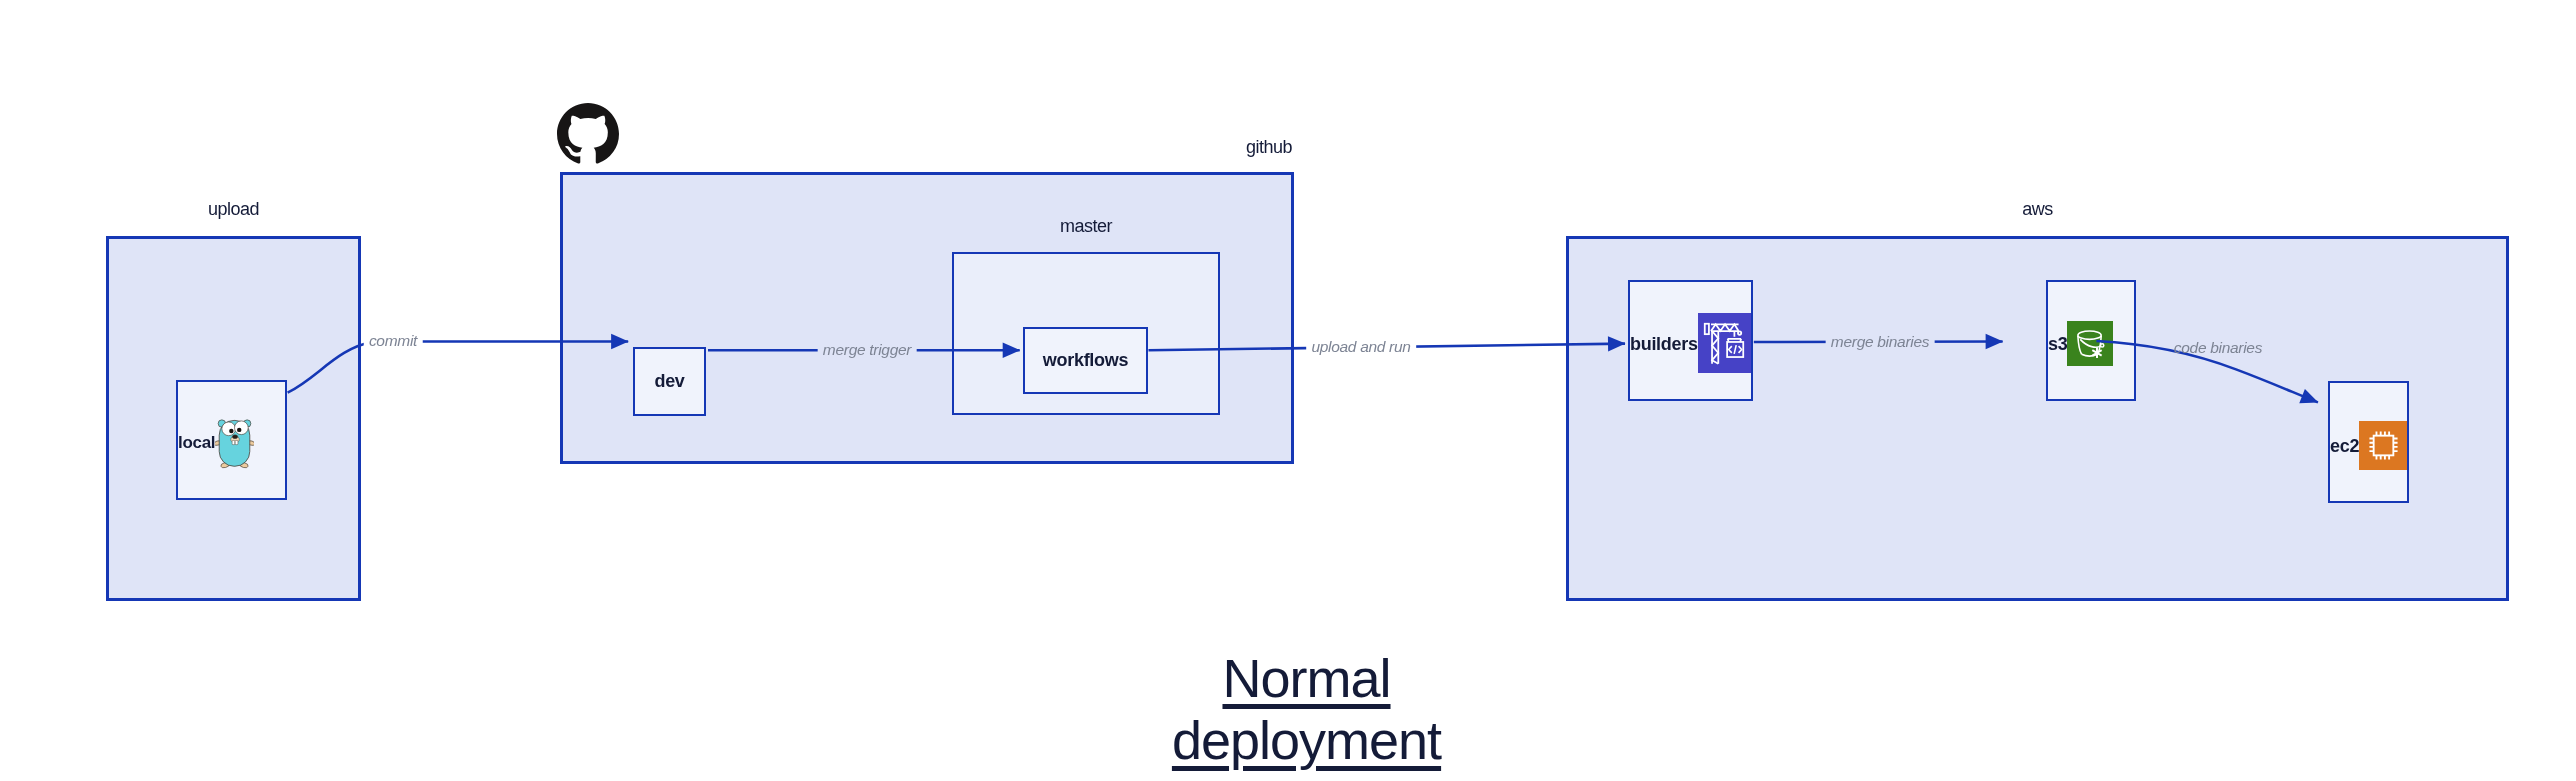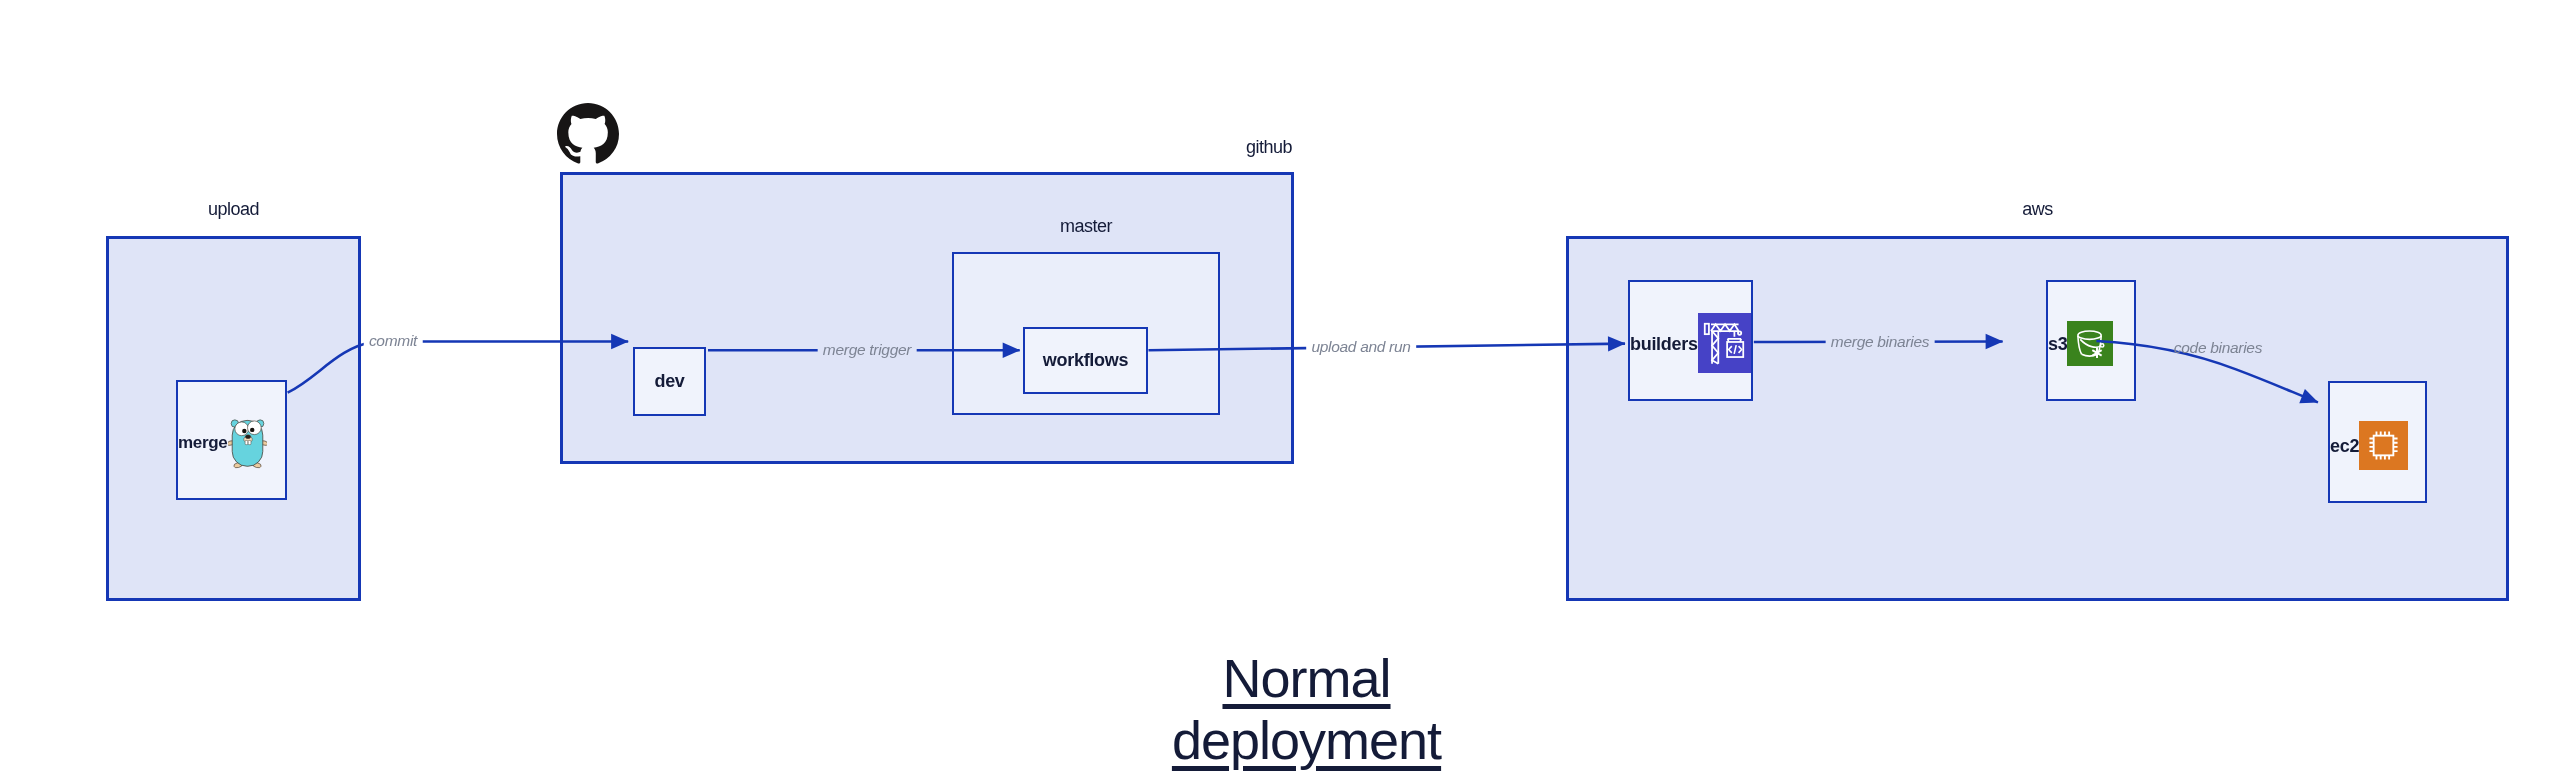--- a/index.html
+++ b/index.html
@@ -68,21 +68,21 @@
   .icon-tile{display:flex;align-items:center;justify-content:center;}
   .octocat{position:absolute;z-index:4;}
 </style>
 </head>
 <body>
 
 <div class="group-title" style="left:106px;top:199px;width:255px;text-align:center;">upload</div>
 <div class="group-box" style="left:106px;top:236px;width:255px;height:365px;"></div>
 
 <div class="node-box" style="left:176px;top:380px;width:111px;height:120px;">
-  <div class="node-label" style="margin-top:6.2px;font-size:17px;">merge</div>
+  <div class="node-label" style="margin-top:6.2px;font-size:17px;">local</div>
   <div class="icon-tile" style="margin-top:3.1px;">
     <svg width="39" height="54" viewBox="0 0 74 100">
       <ellipse cx="5" cy="52" rx="6.5" ry="4" style="fill:var(--gopher-tan);stroke:#4a4036;stroke-width:1.2" transform="rotate(-18 5 52)"></ellipse>
       <ellipse cx="69" cy="52" rx="6.5" ry="4" style="fill:var(--gopher-tan);stroke:#4a4036;stroke-width:1.2" transform="rotate(18 69 52)"></ellipse>
       <ellipse cx="19" cy="94" rx="8" ry="4.5" style="fill:var(--gopher-tan);stroke:#4a4036;stroke-width:1.2" transform="rotate(-14 19 94)"></ellipse>
       <ellipse cx="55" cy="94" rx="8" ry="4.5" style="fill:var(--gopher-tan);stroke:#4a4036;stroke-width:1.2" transform="rotate(14 55 94)"></ellipse>
       <circle cx="13" cy="15" r="7" style="fill:var(--gopher-teal);stroke:#4a4036;stroke-width:1.3"></circle>
       <circle cx="61" cy="15" r="7" style="fill:var(--gopher-teal);stroke:#4a4036;stroke-width:1.3"></circle>
       <rect x="8" y="9" width="58" height="87" rx="28" style="fill:var(--gopher-teal);stroke:#4a4036;stroke-width:1.5"></rect>
       <circle cx="26" cy="25" r="13" style="fill:#ffffff;stroke:#4a4036;stroke-width:1.2"></circle>
@@ -149,21 +149,21 @@
       <circle cx="71" cy="48" r="3.5"></circle>
       <g stroke-width="4.2">
         <path d="M60 52 V75"></path>
         <path d="M50 58 L70 70"></path>
         <path d="M50 70 L70 58"></path>
       </g>
     </svg>
   </div>
 </div>
 
-<div class="node-box" style="left:2328px;top:381px;width:99px;height:122px;">
+<div class="node-box" style="left:2328px;top:381px;width:81px;height:122px;">
   <div class="node-label" style="margin-top:8.2px;">ec2</div>
   <div class="icon-tile" style="margin-top:6.2px;width:49px;height:49px;background:var(--ec2-icon-bg);">
     <svg width="45" height="45" viewBox="0 0 96 96" fill="none" stroke="#ffffff" stroke-width="4">
       <rect x="27" y="27" width="42" height="42"></rect>
       <path d="M33 18 V27 M42 18 V27 M51 18 V27 M60 18 V27"></path>
       <path d="M33 69 V78 M42 69 V78 M51 69 V78 M60 69 V78"></path>
       <path d="M18 33 H27 M18 42 H27 M18 51 H27 M18 60 H27"></path>
       <path d="M69 33 H78 M69 42 H78 M69 51 H78 M69 60 H78"></path>
     </svg>
   </div>

